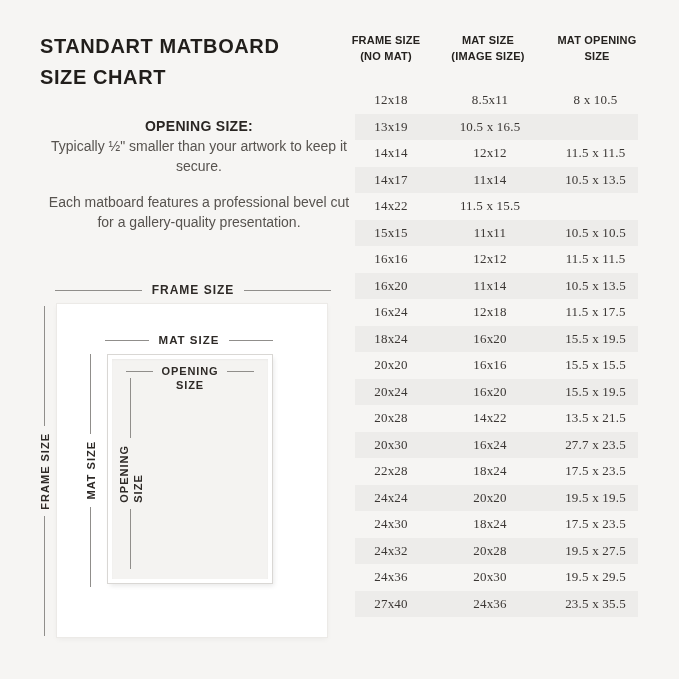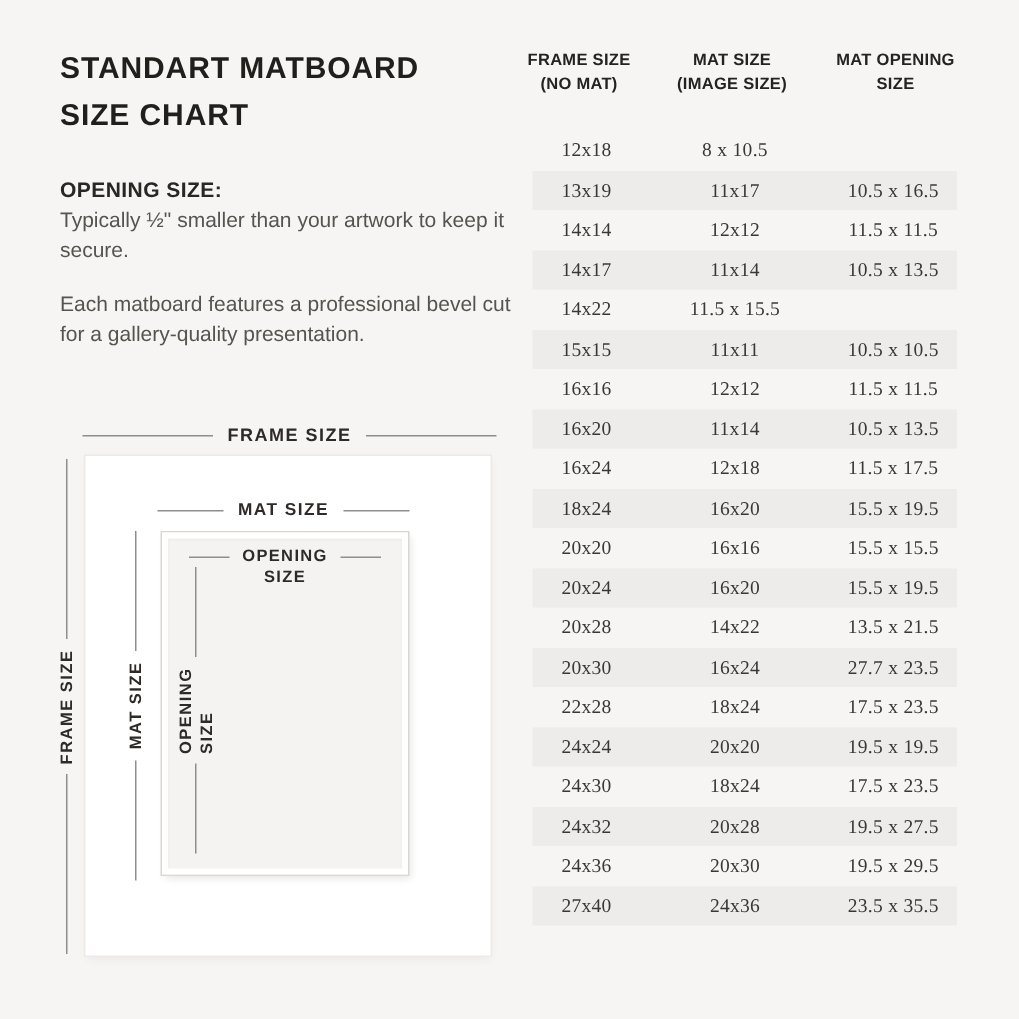--- a/index.html
+++ b/index.html
@@ -9,21 +9,21 @@
     -webkit-font-smoothing:antialiased;
   }
 
   
   .title {
     position:absolute; left:40px; top:31px;
     font-size:20px; line-height:31px; font-weight:bold;
     color:#211e1b; letter-spacing:0.6px;
   }
   .copy { position:absolute; left:40px; top:118px; width:318px; }
-  .copy .sect { margin:0 0 17px 0; }
+  .copy .sect { margin:0 0 17px 0;text-align:center; }
   .copy h3 {
     margin:0 0 3px 0; font-size:14px; font-weight:bold;
     color:#2a2623; letter-spacing:0.3px;
   }
   .copy p {
     margin:0; font-size:14px; line-height:19.5px; color:#57534f;
   }
 
   
   .mat {
@@ -157,25 +157,25 @@
     <div>(IMAGE SIZE)</div>
   </div>
   <div class="hcell" id="hcell-2">
     <div>MAT OPENING</div>
     <div>SIZE</div>
   </div>
 
   <div class="tbody">
       <div class="trow">
         <div class="tcell">12x18</div>
+        <div class="tcell">8.5x11</div>
         <div class="tcell">8 x 10.5</div>
       </div>
       <div class="trow alt">
         <div class="tcell">13x19</div>
-        <div class="tcell">11x17</div>
         <div class="tcell">10.5 x 16.5</div>
       </div>
       <div class="trow">
         <div class="tcell">14x14</div>
         <div class="tcell">12x12</div>
         <div class="tcell">11.5 x 11.5</div>
       </div>
       <div class="trow alt">
         <div class="tcell">14x17</div>
         <div class="tcell">11x14</div>

